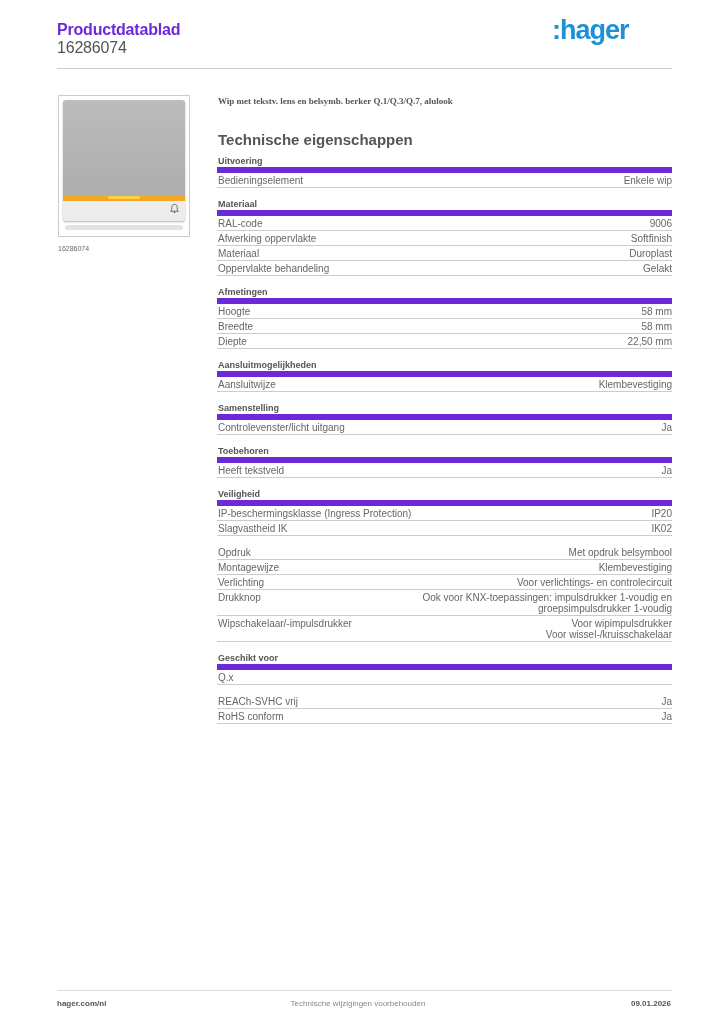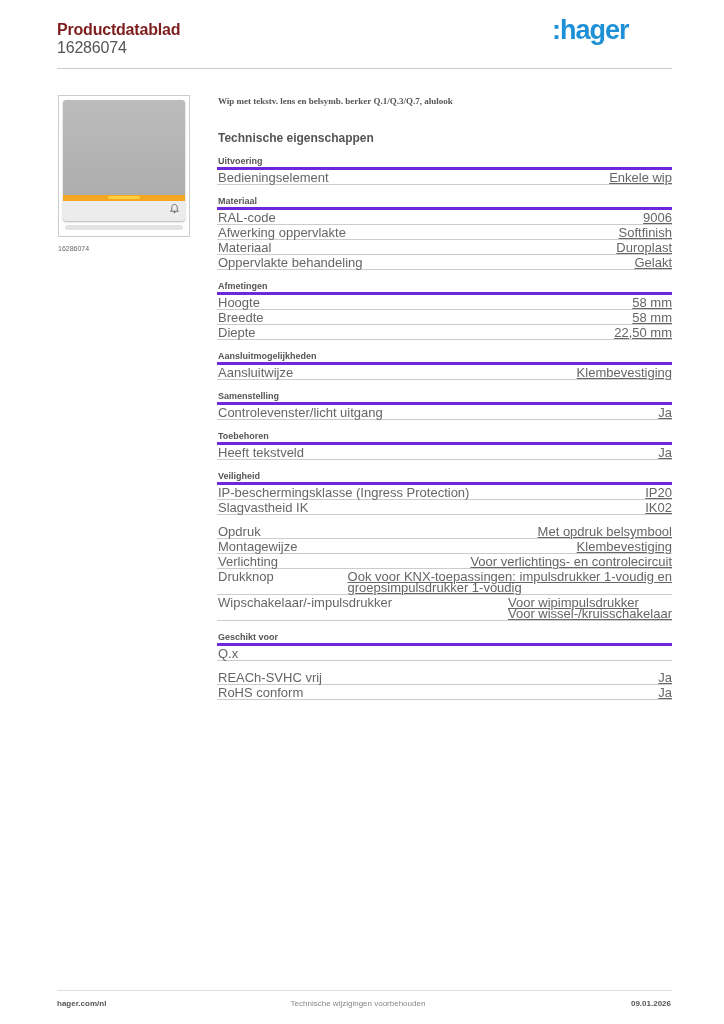--- a/index.html
+++ b/index.html
@@ -1,39 +1,39 @@
 <!DOCTYPE html>
 <html><head>
 <meta charset="utf-8">
 <style>
   html, body { margin: 0; padding: 0; background: #fff; }
   body { width: 724px; height: 1024px; position: relative; font-family: "Liberation Sans", sans-serif; color: #555; overflow: hidden; }
-  .hdr-title { position: absolute; left: 57px; top: 21px; font-size: 16px; font-weight: bold; color: #7f1d1d; letter-spacing: -0.2px; }
+  .hdr-title { position: absolute; left: 57px; top: 21px; font-size: 16px; font-weight: bold; color: #6d28d9; letter-spacing: -0.2px; }
   .hdr-num { position: absolute; left: 57px; top: 39px; font-size: 16px; color: #555; letter-spacing: -0.2px; }
   .logo { position: absolute; left: 552px; top: 15px; font-size: 27px; font-weight: bold; color: #1e90d6; letter-spacing: -1px; }
   .hdr-line { position: absolute; left: 57px; top: 68px; width: 615px; height: 1px; background: #ccc; }
 
   .img-box { position: absolute; left: 58px; top: 95px; width: 132px; height: 142px; border: 1px solid #ccc; box-sizing: border-box; background: #fff; }
   .plate { position: absolute; left: 4px; top: 4px; width: 122px; height: 121px; border-radius: 3px; background: linear-gradient(#bcbcbc, #a9a9a9); box-shadow: 0 1px 2px rgba(0,0,0,0.3); overflow: hidden; }
   .plate .orange { position: absolute; left: 0; top: 95px; width: 100%; height: 6px; background: #f5a623; }
   .plate .orange-hi { position: absolute; left: 45px; top: 96px; width: 32px; height: 3px; background: #ffd040; border-radius: 2px; }
   .plate .window { position: absolute; left: 0; top: 101px; width: 100%; height: 20px; background: #ececec; }
   .plate .bell { position: absolute; right: 5px; top: 103px; font-size: 12px; color: #666; line-height: 14px; }
   .strip { position: absolute; left: 6px; top: 129px; width: 118px; height: 5px; background: #e2e2e2; border-radius: 3px; }
   .img-caption { position: absolute; left: 58px; top: 245px; font-size: 7px; color: #666; }
 
   .product-title { position: absolute; left: 218px; top: 96px; font-size: 9px; font-weight: bold; color: #555; font-family: Liberation Serif, serif; }
-  .tech-heading { position: absolute; left: 218px; top: 131px; font-size: 12px; font-weight: bold; color: #555; }
+  .tech-heading { position: absolute; left: 218px; top: 131px; font-size: 15px; font-weight: bold; color: #555; }
 
   .specs { position: absolute; left: 217px; top: 154px; width: 455px; }
   .group { margin-bottom: 9px; }
-  .group-title { font-size: 9px; font-weight: bold; color: #555; height: 12px; line-height: 12px; border-bottom: 3px solid #6d28d9; padding-left: 1px; padding-top: 1px; }
-  .row { display: flex; justify-content: space-between; font-size: 13px; color: #666; border-bottom: 1px solid #ccc; line-height: 11px; padding: 2px 0 1px 0; }
+  .group-title { font-size: 9px; font-weight: bold; color: #555; height: 12px; line-height: 12px; border-bottom: 6px solid #6d28d9; padding-left: 1px; padding-top: 1px; }
+  .row { display: flex; justify-content: space-between; font-size: 10px; color: #666; border-bottom: 1px solid #ccc; line-height: 11px; padding: 2px 0 1px 0; }
   .row .k { padding-left: 1px; }
-  .row .v { white-space: pre-line; text-decoration: underline; }
+  .row .v { text-align: right; white-space: pre-line; }
 
   .ftr-line { position: absolute; left: 57px; top: 990px; width: 615px; height: 1px; background: #ddd; }
   .ftr-left { position: absolute; left: 57px; top: 999px; font-size: 8px; font-weight: bold; color: #555; }
   .ftr-mid { position: absolute; left: 0; width: 716px; text-align: center; top: 999px; font-size: 8px; color: #888; }
   .ftr-right { position: absolute; right: 53px; top: 999px; font-size: 8px; font-weight: bold; color: #555; }
 </style>
 </head>
 <body>
 
 <div>

